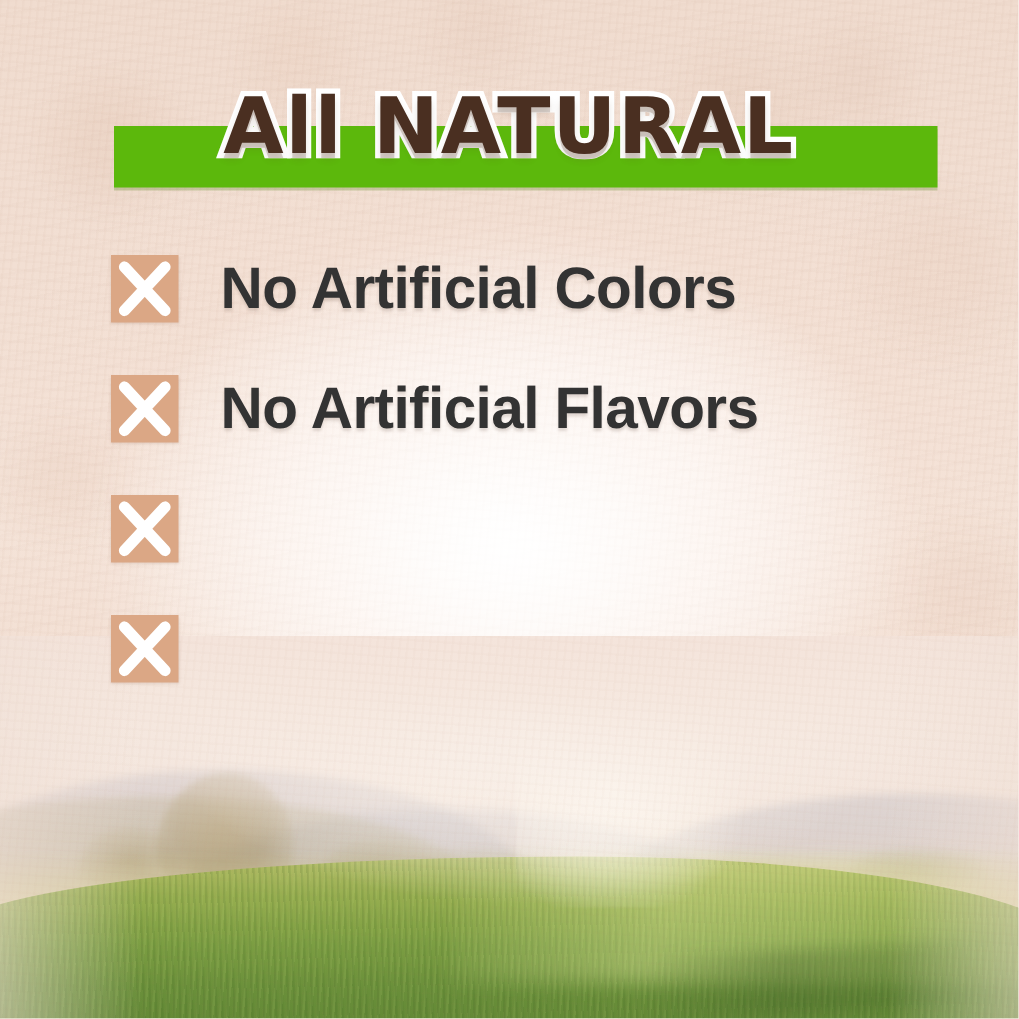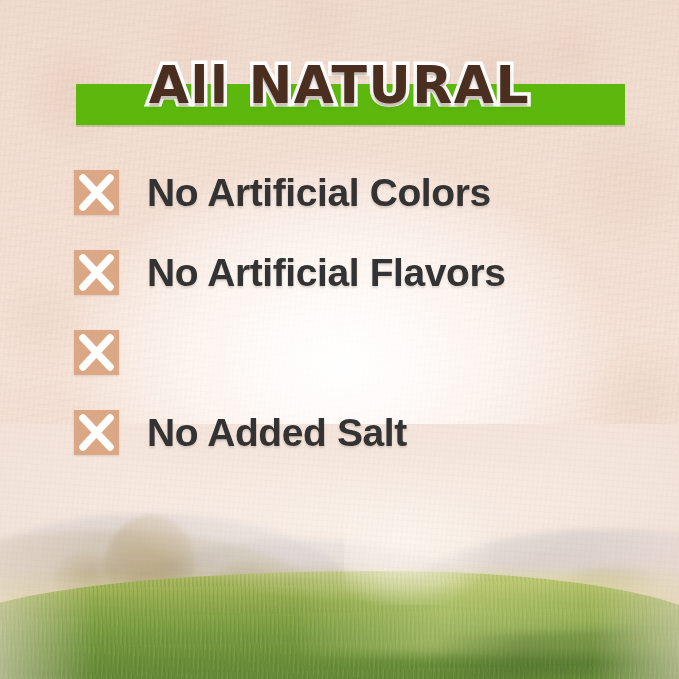--- a/index.html
+++ b/index.html
@@ -450,18 +450,17 @@
         </svg>
       </span>
     </div>
 
     <div class="list-item">
       <span class="x-box">
         <svg width="45" height="45" viewBox="0 0 45 45" aria-hidden="true">
           <path d="M9 8 L36 37 M36 8 L9 37" stroke="#ffffff" stroke-width="7.5" stroke-linecap="round" fill="none"></path>
         </svg>
       </span>
-      <span class="item-label">No Added Salt</span>
     </div>
 
   </div>
 
 </div>
 
 </body></html>

